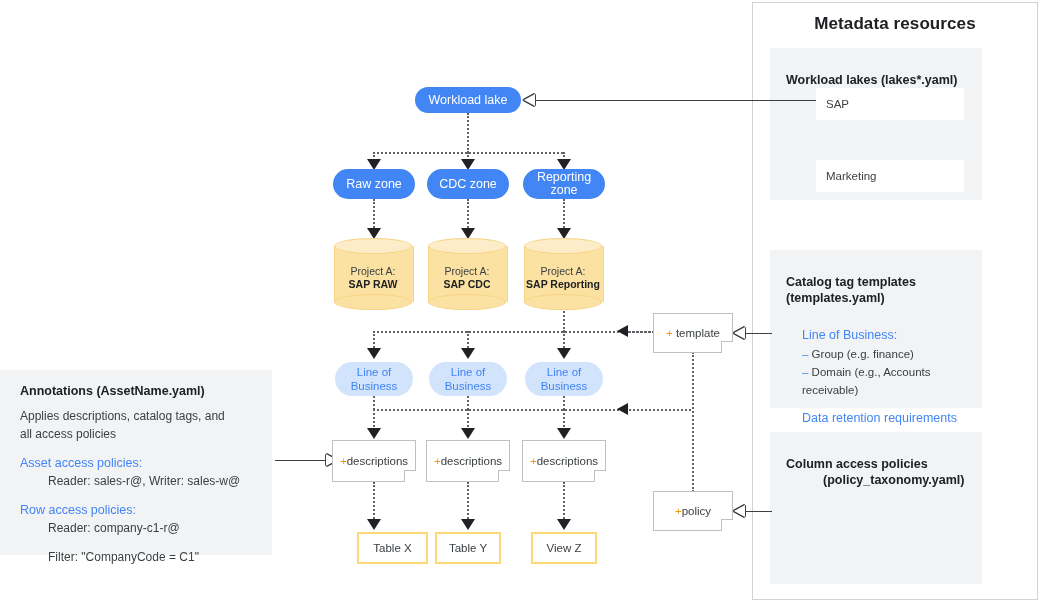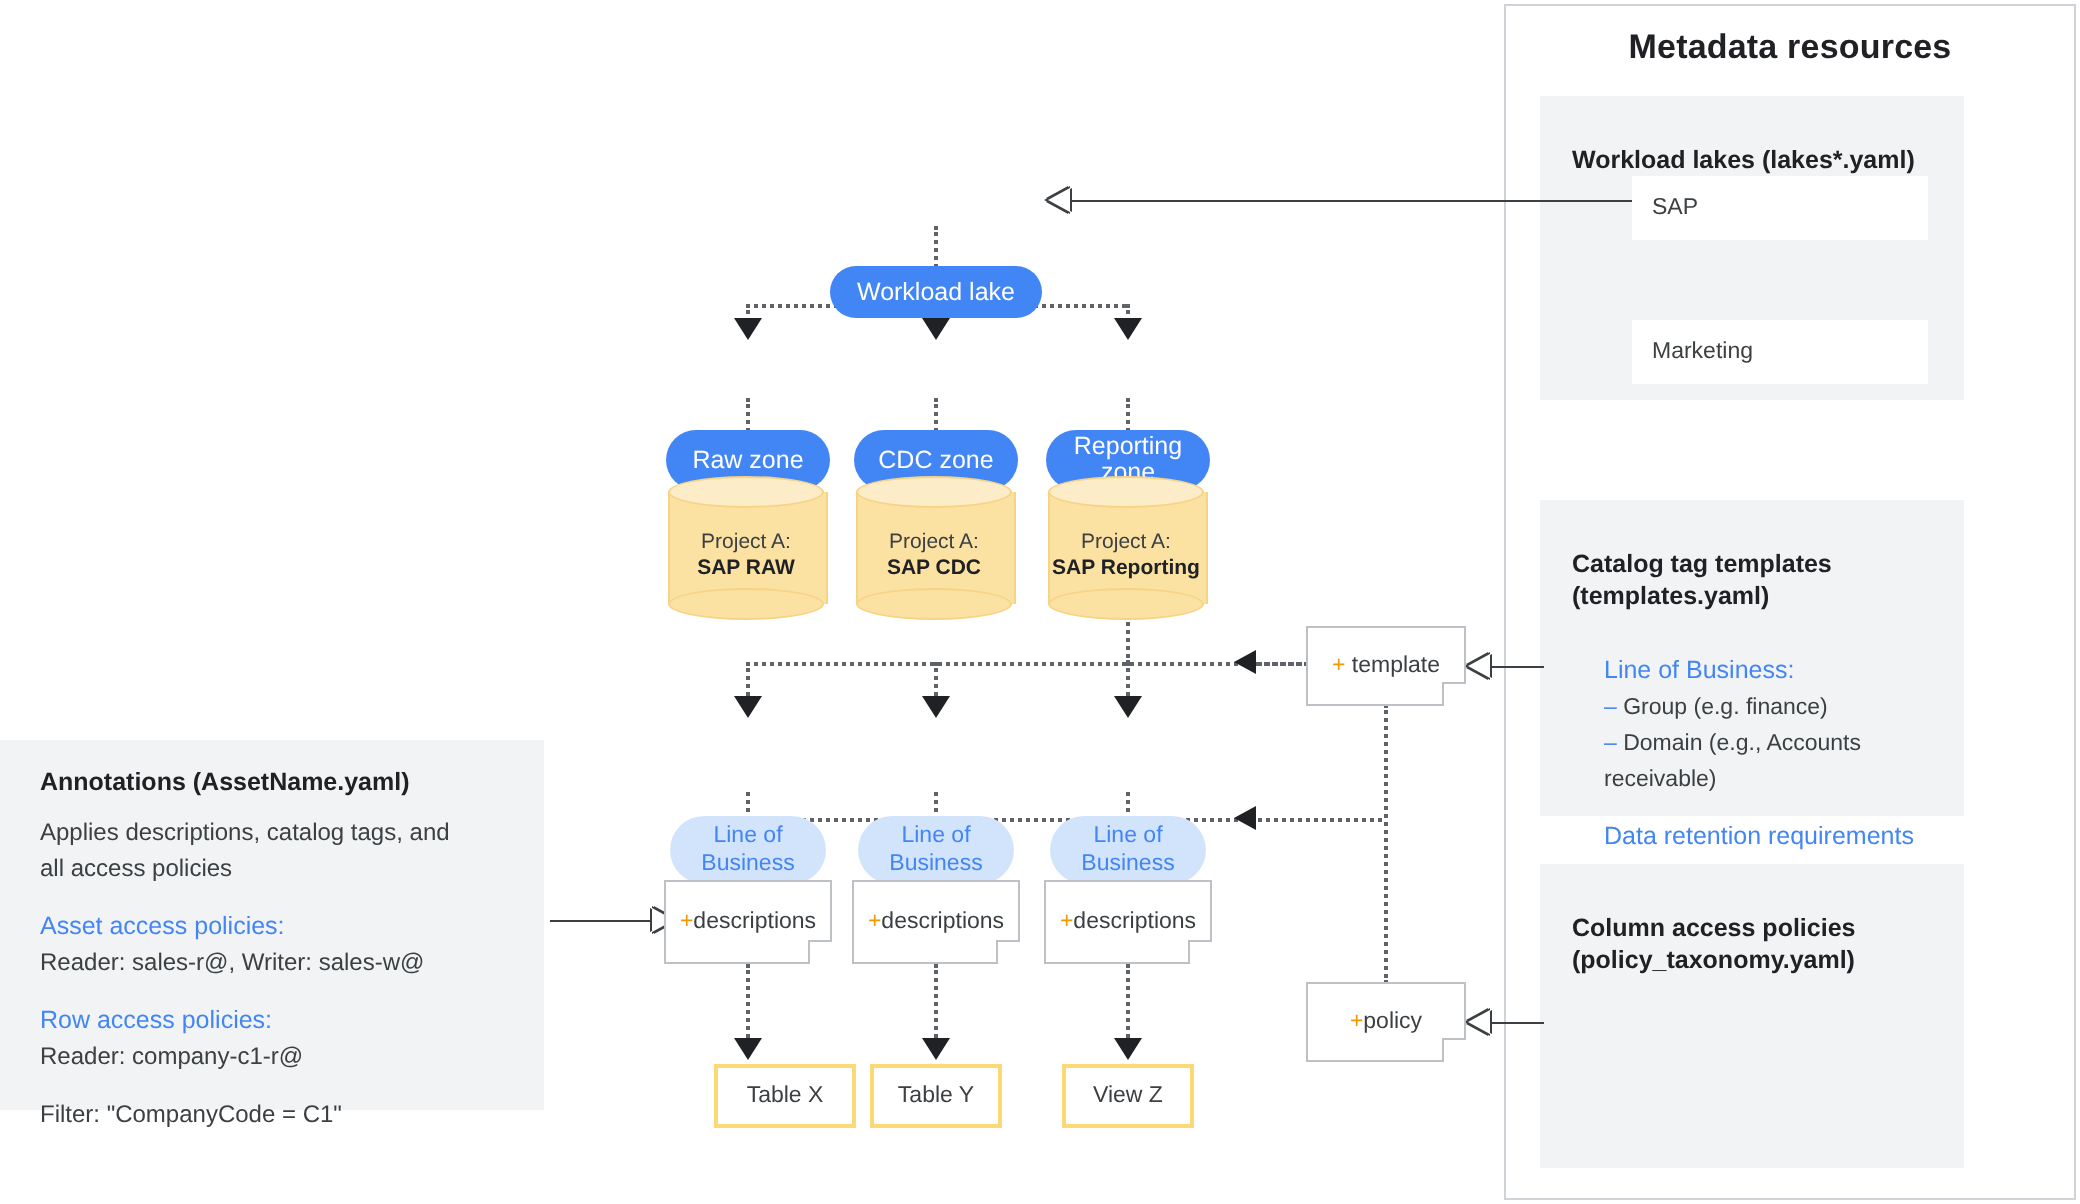--- a/index.html
+++ b/index.html
@@ -42,26 +42,26 @@
   .meta-gap{height:10px;}
 
   
   #annotations-panel{
     left:0px;top:370px;width:272px;height:185px;background:#f1f3f4;
     padding:14px 16px 0 20px;
   }
   #annotations-title{font-size:12.5px;font-weight:bold;color:#202124;}
   .ann-p{font-size:12px;color:#3c4043;line-height:18px;margin-top:9px;}
   .ann-head{font-size:12.5px;color:#4285f4;line-height:18px;margin-top:11px;}
-  .ann-val{font-size:12px;color:#3c4043;line-height:18px;}
+  .ann-val{font-size:12px;color:#3c4043;line-height:18px;margin-left:28px;}
 
   
   .pill{
     border-radius:999px;display:flex;align-items:center;justify-content:center;
-    text-align:center;line-height:13px;margin-top:46px;
+    text-align:center;line-height:13px;
   }
   .pill-blue{background:#4285f4;color:#ffffff;font-size:12.5px;}
   .pill-lightblue{background:#d2e3fc;color:#4285f4;font-size:11.5px;line-height:14px;}
 
   
   .cyl{width:78px;height:72px;}
   .cyl .body{
     position:absolute;left:0;top:8px;width:78px;height:56px;
     background:#fbe2a2;border-left:1px solid #f7d385;border-right:1px solid #f7d385;
   }
@@ -155,21 +155,21 @@
         <span class="dash">–</span>
         <span>Domain (e.g., Accounts receivable)</span>
       </div>
       <div class="meta-gap"></div>
       <div class="meta-head">Data retention requirements</div>
     </div>
   </div>
 
   <div class="abs meta-card" id="card-policies">
     <div class="meta-card-title">Column access policies</div>
-    <div class="meta-card-title" style="padding-top:0;">(policy_taxonomy.yaml)</div>
+    <div class="meta-card-title" style="padding-top:0;margin-left:37px;">(policy_taxonomy.yaml)</div>
   </div>
 
   <div class="abs" id="annotations-panel">
     <div id="annotations-title">Annotations (AssetName.yaml)</div>
     <div class="ann-p">
       <span>Applies descriptions, catalog tags, and</span><br>
       <span>all access policies</span>
     </div>
     <div class="ann-head">Asset access policies:</div>
     <div class="ann-val">Reader: sales-r@, Writer: sales-w@</div>

